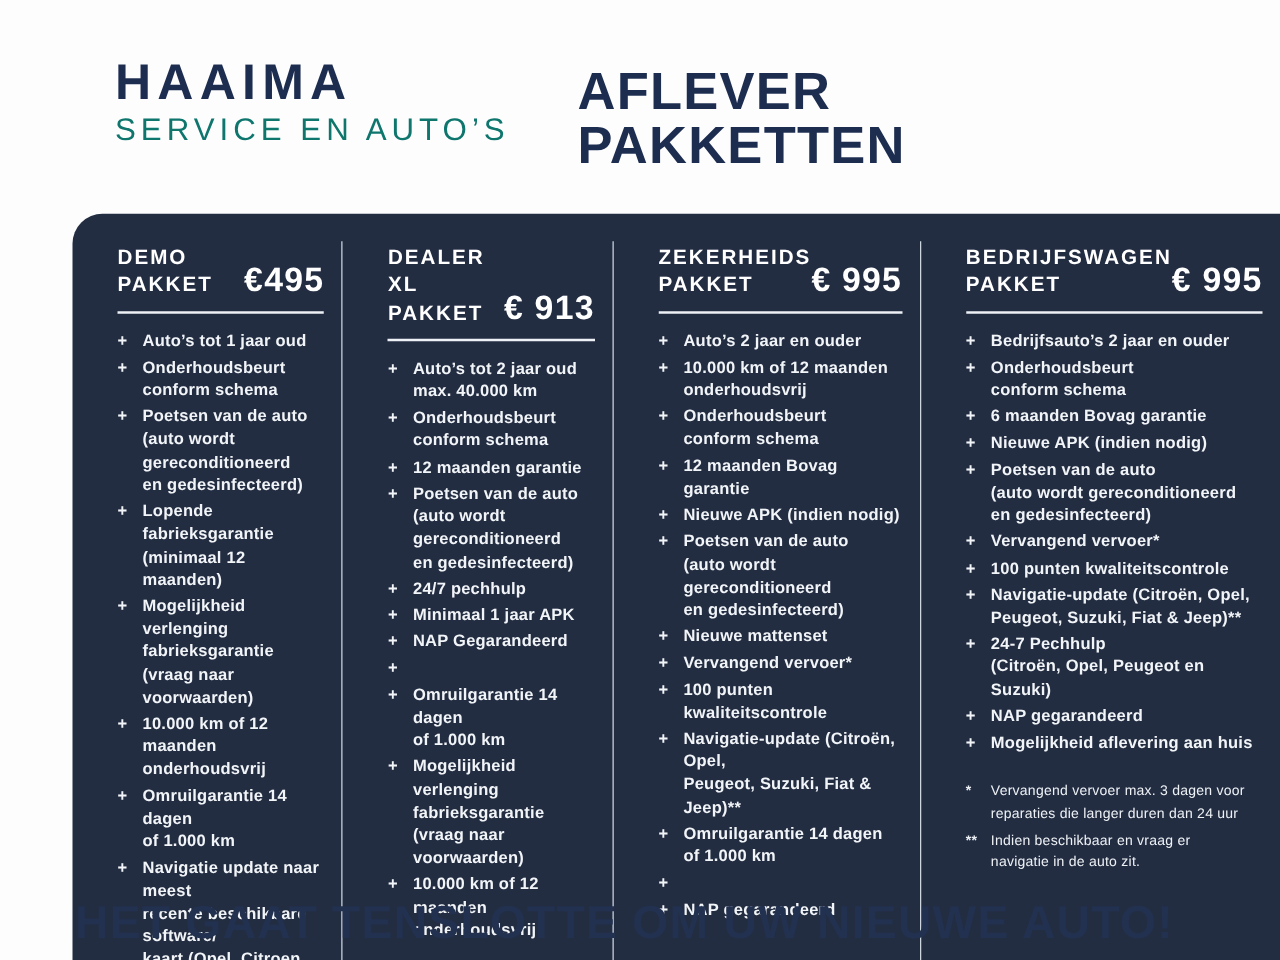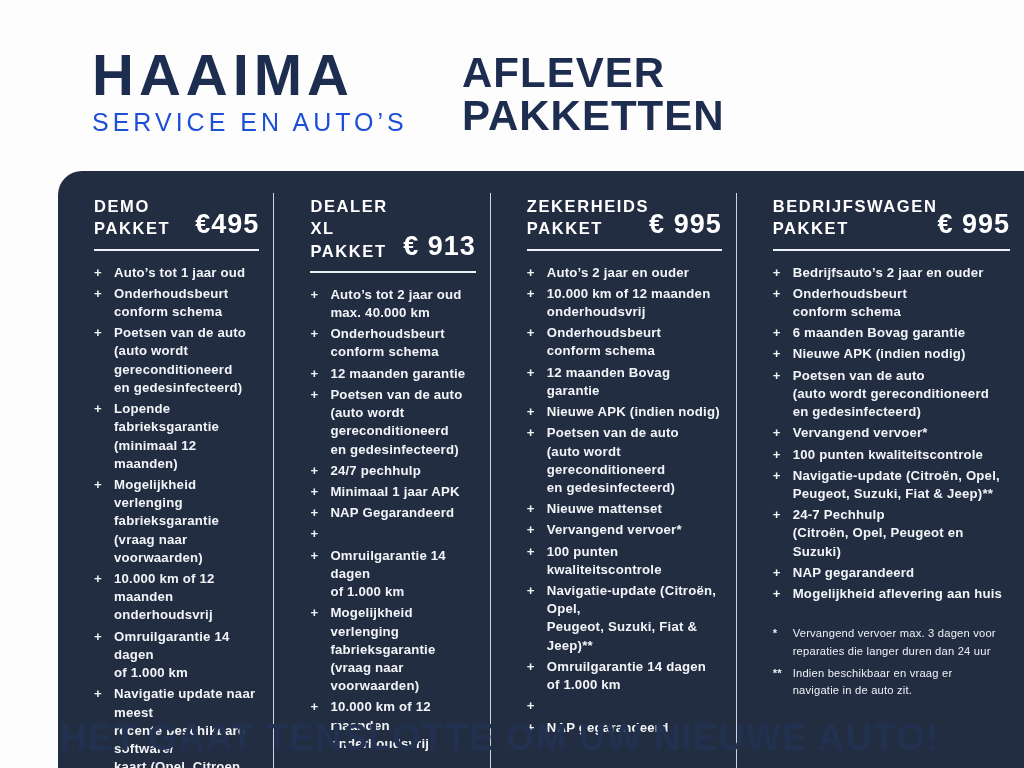--- a/index.html
+++ b/index.html
@@ -2,22 +2,22 @@
 <html><head>
 <meta charset="utf-8">
 <style>
   * { margin:0; padding:0; box-sizing:border-box; }
   html,body { width:1024px; height:768px; background:#ffffff; overflow:hidden;
               font-family:"Liberation Sans", sans-serif; }
   .stage { position:relative; width:1024px; height:768px; background:#fdfdfe; }
 
   
   .logo-block { position:absolute; left:92px; top:46px; color:#1d2d50; }
-  .logo-main  { font-size:58px; font-weight:800; letter-spacing:5px; line-height:1.0; }
-  .logo-sub   { font-size:25px; font-weight:400; letter-spacing:4px; margin-top:4px; color:#1d4ed8; }
+  .logo-main  { font-size:40px; font-weight:800; letter-spacing:5px; line-height:1.0; }
+  .logo-sub   { font-size:25px; font-weight:400; letter-spacing:4px; margin-top:4px; color:#0f766e; }
   .page-title { position:absolute; left:462px; top:52px; color:#1d2d50;
                 font-size:42px; font-weight:800; letter-spacing:1px;
                 line-height:1.02; white-space:pre-line; }
 
   
   .panel { position:absolute; left:58px; top:171px; right:0; height:612px;
            background:#232d42; border-radius:24px 0 0 0;
            padding:22px 0 14px 0; }
   .pkg-grid { display:grid; grid-template-columns:repeat(4, 1fr); height:100%; }
   .pkg-col  { padding:2px 14px 0 36px; position:relative; }

